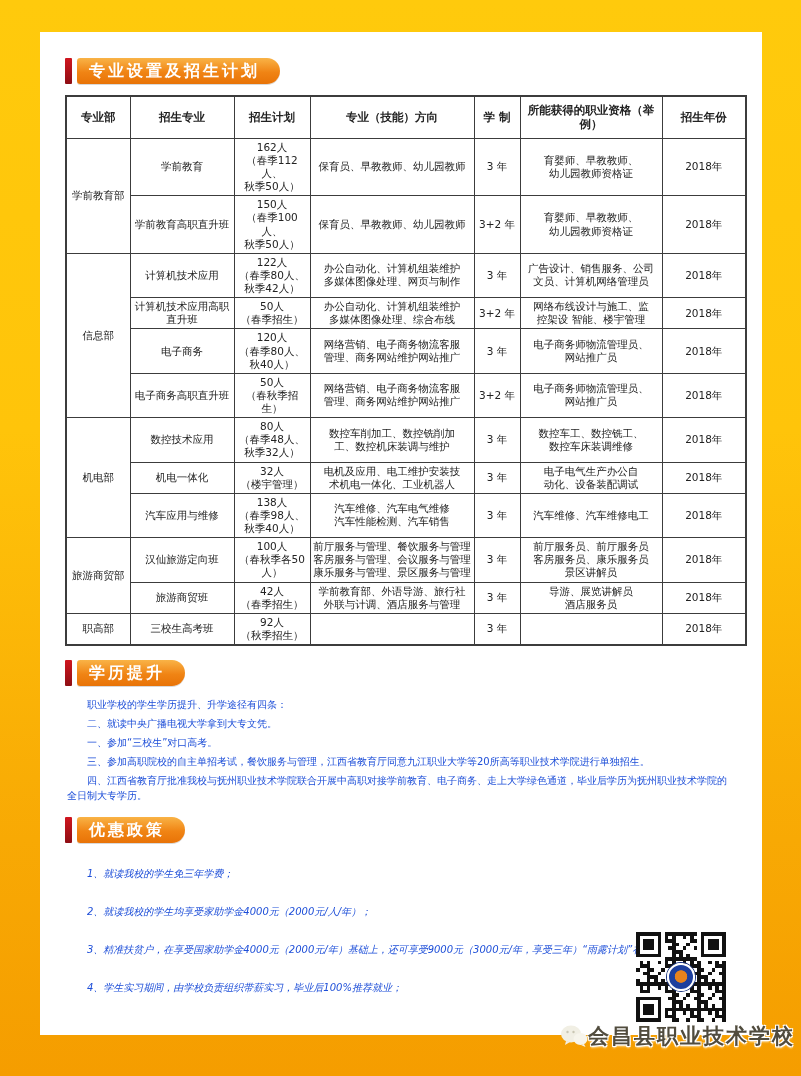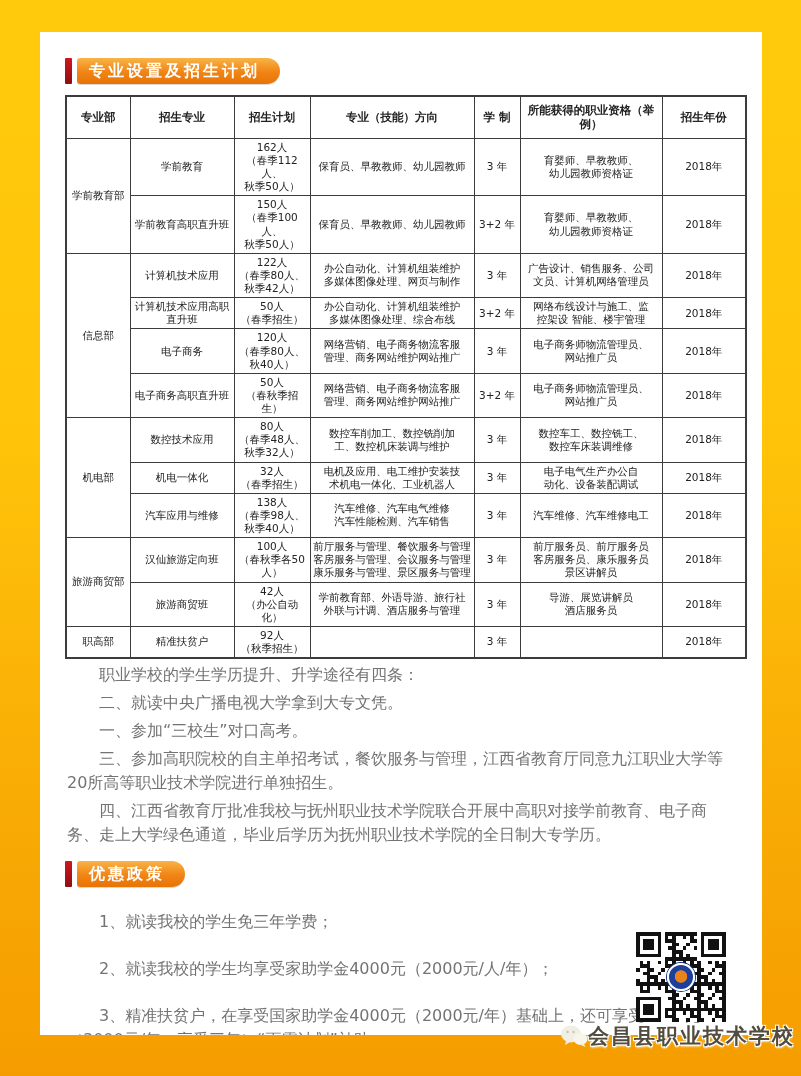--- a/index.html
+++ b/index.html
@@ -32,23 +32,23 @@
     border:1px solid #3c3c3c;text-align:center;vertical-align:middle;
     font-size:10.5px;line-height:1.25;color:#222;padding:2px 2px;white-space:pre-line;
   }
   table.plan th{font-weight:bold;font-size:11.5px;padding:6px 1px;background:#fff;}
   td.c-dept{font-size:11px;}
   td.c-major{font-size:11px;}
   td.c-plan,td.c-direction{font-size:10px;}
   td.c-years{font-size:11px;}
   td.c-year{font-size:11px;}
   
-  .text-block{font-size:16px;line-height:1.5;color:#737373;margin:0 2px 10px 2px;}
+  .text-block{font-size:10px;line-height:1.5;color:#1d4ed8;margin:0 2px 10px 2px;}
   .text-block p{margin:4px 0;text-indent:2em;}
-  .text-block.policy p{margin:23px 0;}
+  .text-block.policy p{margin:23px 0;font-style:italic;}
   .sec{margin-top:14px;}
   
   .qr{position:absolute;left:636px;top:932px;width:90px;height:90px;background:#fff;}
   .qr svg{display:block;width:90px;height:90px;shape-rendering:crispEdges;}
   .qr-logo{
     position:absolute;left:50%;top:50%;width:24px;height:24px;transform:translate(-50%,-50%);
     border-radius:50%;border:2px solid #fff;
     background:radial-gradient(circle at 50% 48%, #e8821c 0 34%, #1d3f9e 38% 100%);
     box-shadow:0 0 0 1px #16307c;
   }
@@ -170,21 +170,21 @@
           <td class="c-direction">数控车削加工、数控铣削加
 工、数控机床装调与维护</td>
           <td class="c-years">3 年</td>
           <td class="c-quals">数控车工、数控铣工、
 数控车床装调维修</td>
           <td class="c-year">2018年</td>
         </tr>
         <tr>
           <td class="c-major">机电一体化</td>
           <td class="c-plan">32人
-（春季招生）</td>
+（楼宇管理）</td>
           <td class="c-direction">电机及应用、电工维护安装技
 术机电一体化、工业机器人</td>
           <td class="c-years">3 年</td>
           <td class="c-quals">电子电气生产办公自
 动化、设备装配调试</td>
           <td class="c-year">2018年</td>
         </tr>
         <tr>
           <td class="c-major">汽车应用与维修</td>
           <td class="c-plan">138人
@@ -206,41 +206,45 @@
 康乐服务与管理、景区服务与管理</td>
           <td class="c-years">3 年</td>
           <td class="c-quals">前厅服务员、前厅服务员
 客房服务员、康乐服务员
 景区讲解员</td>
           <td class="c-year">2018年</td>
         </tr>
         <tr>
           <td class="c-major">旅游商贸班</td>
           <td class="c-plan">42人
-（办公自动化）</td>
+（春季招生）</td>
           <td class="c-direction">学前教育部、外语导游、旅行社
 外联与计调、酒店服务与管理</td>
           <td class="c-years">3 年</td>
           <td class="c-quals">导游、展览讲解员
 酒店服务员</td>
           <td class="c-year">2018年</td>
         </tr>
         <tr>
           <td rowspan="1" class="c-dept">职高部</td>
-          <td class="c-major">精准扶贫户</td>
+          <td class="c-major">三校生高考班</td>
           <td class="c-plan">92人
 （秋季招生）</td>
           <td class="c-direction"></td>
           <td class="c-years">3 年</td>
           <td class="c-quals"></td>
           <td class="c-year">2018年</td>
         </tr>
       </tbody>
   </table>
 
+  <div class="badge sec">
+    <span class="badge-bar"></span>
+    <span class="badge-pill">学历提升</span>
+  </div>
   <div class="text-block">
     <p>职业学校的学生学历提升、升学途径有四条：</p>
     <p>二、就读中央广播电视大学拿到大专文凭。</p>
     <p>一、参加“三校生”对口高考。</p>
     <p>三、参加高职院校的自主单招考试，餐饮服务与管理，江西省教育厅同意九江职业大学等20所高等职业技术学院进行单独招生。</p>
     <p>四、江西省教育厅批准我校与抚州职业技术学院联合开展中高职对接学前教育、电子商务、走上大学绿色通道，毕业后学历为抚州职业技术学院的全日制大专学历。</p>
   </div>
 
   <div class="badge sec">
     <span class="badge-bar"></span>

